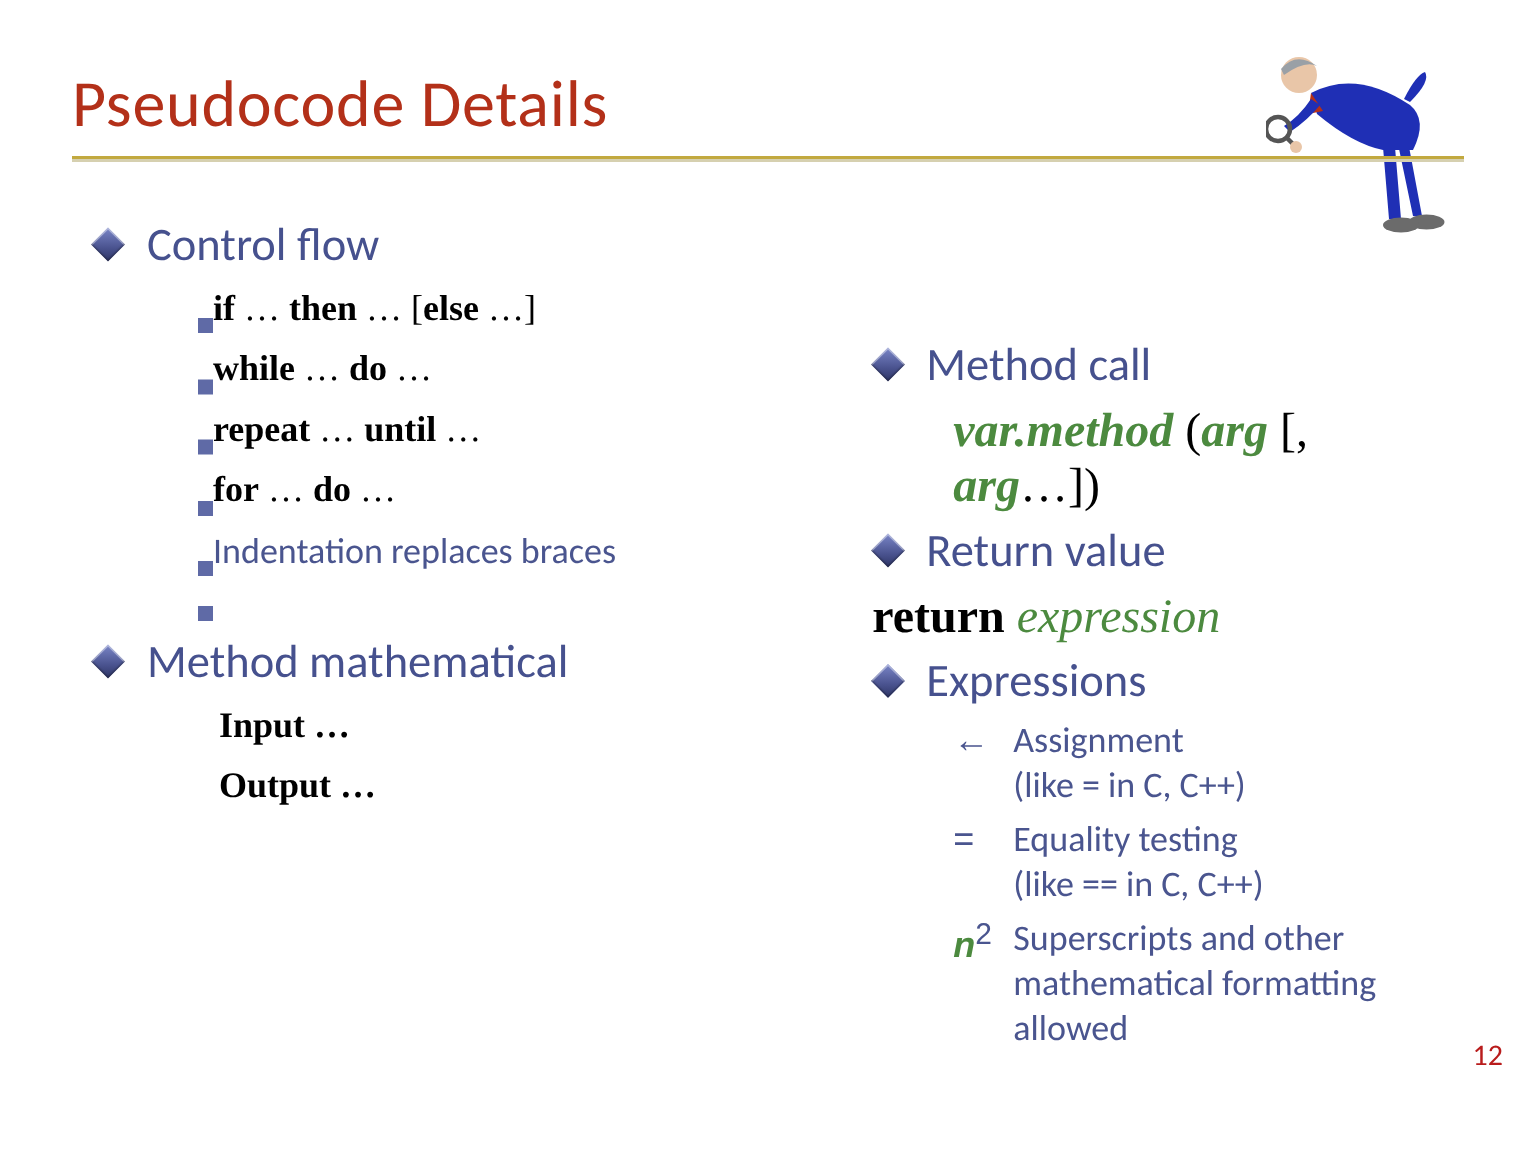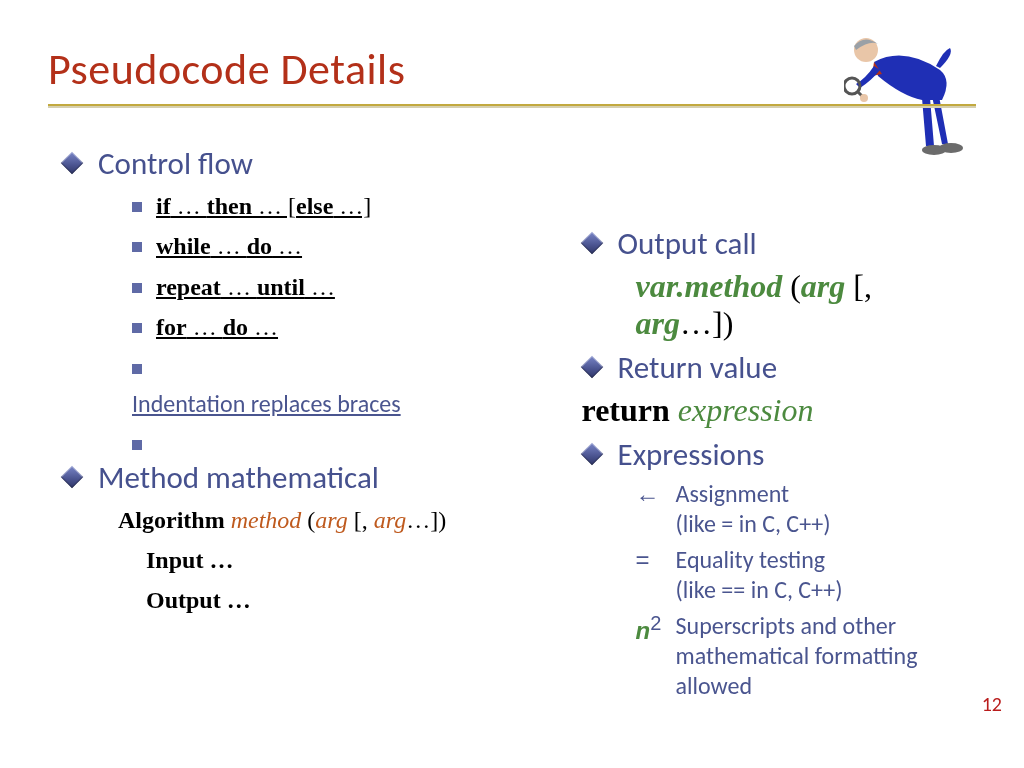--- a/index.html
+++ b/index.html
@@ -57,30 +57,28 @@
   .diamond-wrap { width: 20px; height: 30px; flex: 0 0 20px; display: flex; align-items: center; }
   .diamond {
     width: 16px; height: 16px;
     background: linear-gradient(135deg, #7a86c8 0%, #4a538f 60%, #2e3566 100%);
     transform: rotate(45deg);
     box-shadow: inset -1px -1px 1px rgba(0,0,0,0.25), inset 1px 1px 0 rgba(255,255,255,0.4);
   }
 
   .lvl2 {
     display: flex;
-    align-items: flex-start;
-    gap: 14px;
+    align-items: flex-end;
     margin: 8px 0 8px 84px;
     font-size: 24px;
     font-family: "Times New Roman", serif;
     color: #000;
     line-height: 1.35;
-    text-decoration: underline;
-  }
-  .lvl2.purple { color: #4a558f; font-family: Calibri, sans-serif; flex-direction: column; }
+  }
+  .lvl2.purple { color: #4a558f; font-family: Calibri, sans-serif; }
   .sqbullet {
     width: 10px; height: 10px; flex: 0 0 10px;
     background: #5f6aa6;
     margin-top: 12px;
   }
 
   .lvl2-plain {
     margin: 4px 0 4px 98px;
     font-size: 24px;
     font-family: "Times New Roman", serif;
@@ -203,33 +201,32 @@
         <span></span>
       </div>
 
       <div class="lvl1">
         <span class="diamond-wrap">
             <span class="diamond"></span>
           </span>
         <span>Method mathematical</span>
       </div>
 
-      <div class="lvl2-plain" style="margin-left:70px;"><span class="bold">Algorithm</span> <span class="orange-it">method</span> (<span class="orange-it">arg</span> [, <span class="orange-it">arg</span>…])</div>
       <div class="lvl2-plain"><span class="bold">Input …</span></div>
       <div class="lvl2-plain"><span class="bold">Output …</span></div>
 
     </div>
 
     <div class="col-right">
 
       <div class="lvl1">
         <span class="diamond-wrap">
             <span class="diamond"></span>
           </span>
-        <span>Output call</span>
+        <span>Method call</span>
       </div>
       <div class="lvl2-plain-cal" style="font-weight:400;"><span class="green-bold-it">var.method</span> (<span class="green-bold-it">arg</span> [, <span class="green-bold-it">arg</span>…])</div>
 
       <div class="lvl1">
         <span class="diamond-wrap">
             <span class="diamond"></span>
           </span>
         <span>Return value</span>
       </div>
       <div class="lvl2-plain-cal" style="font-weight:400;margin-left:14px;"><span class="bold">return</span> <span class="green-it">expression</span></div>

